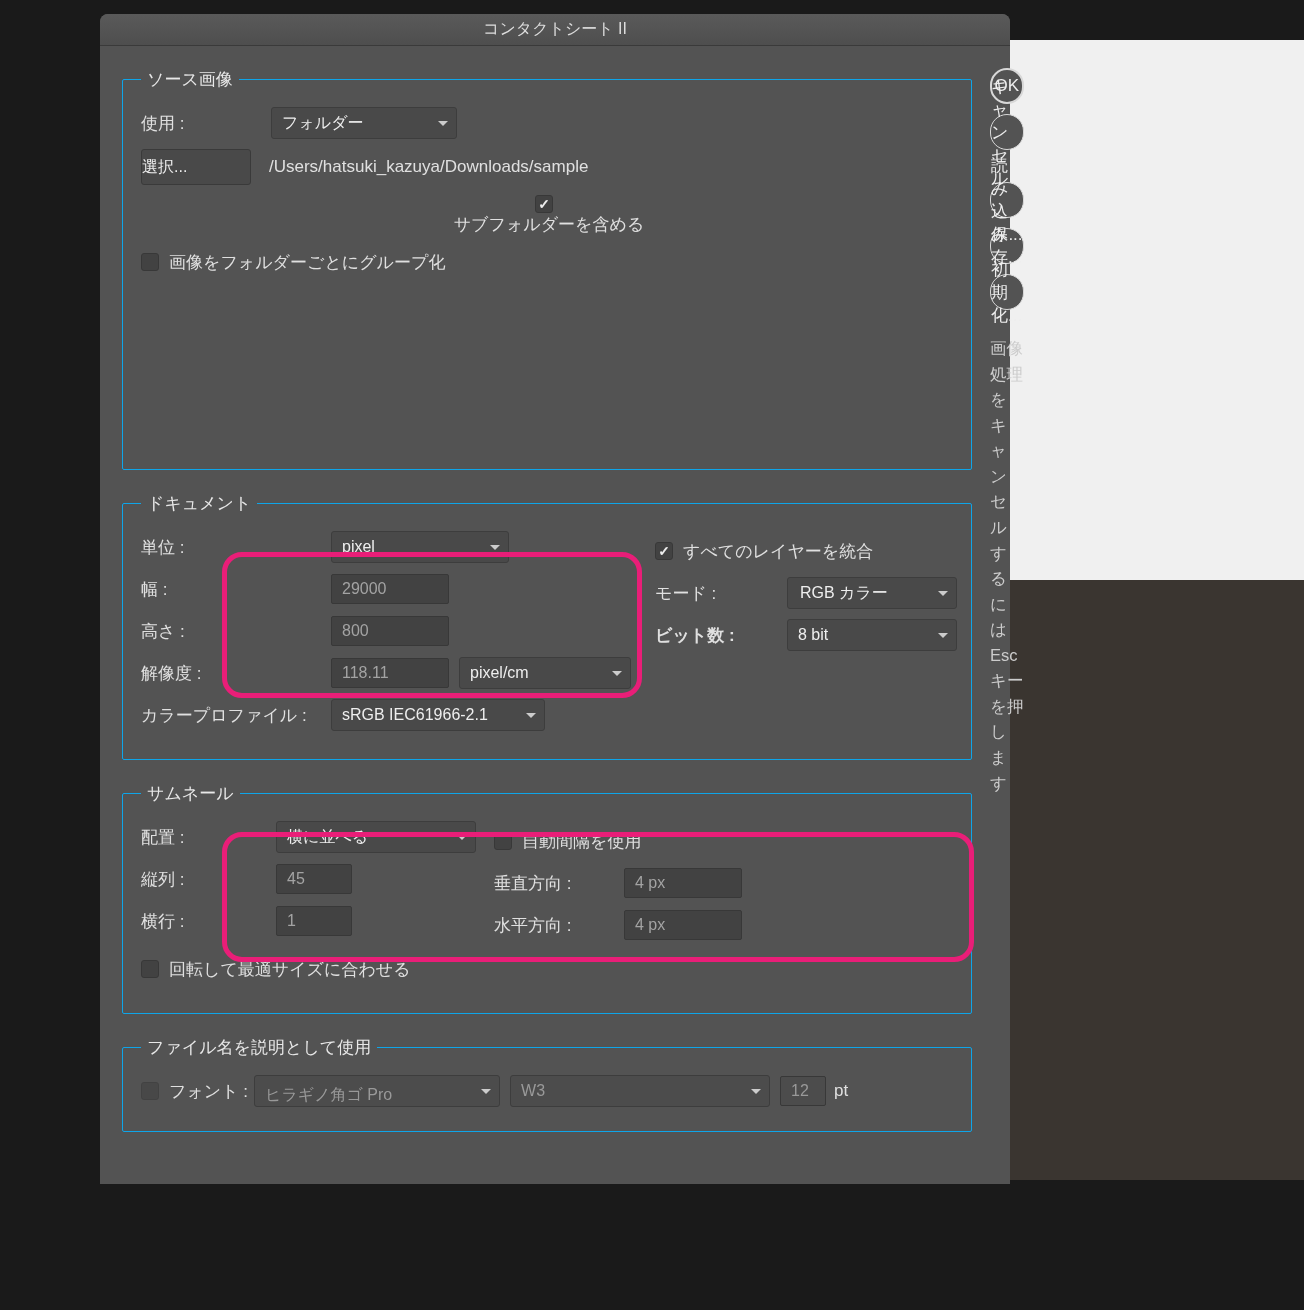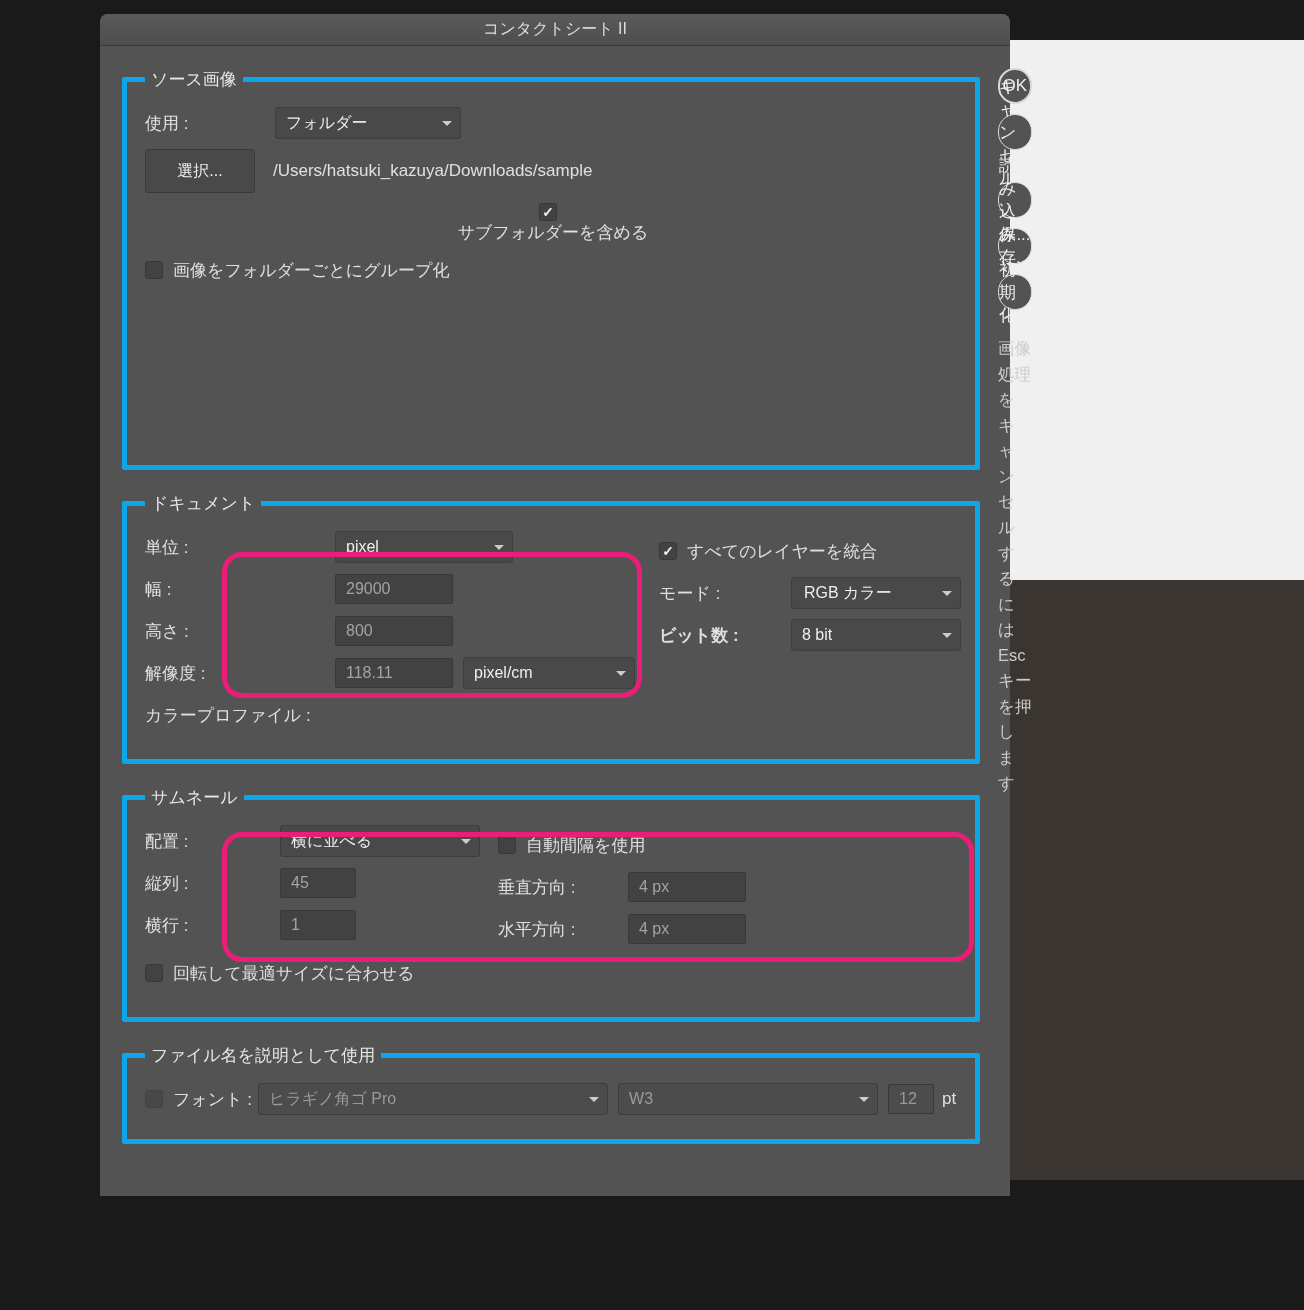--- a/index.html
+++ b/index.html
@@ -60,21 +60,21 @@
       display: flex;
       gap: 18px;
     }
     .left-col {
       flex: 1;
     }
     .right-col {
       width: 190px;
     }
     fieldset {
-      border: 5px solid #0ea5e9;
+      border: 1px solid #0ea5e9;
       border-radius: 2px;
       padding: 16px 14px 18px 18px;
       margin-bottom: 22px;
       position: relative;
     }
     legend {
       padding: 0 6px;
       font-size: 17px;
       color: #e8e8e8;
     }
@@ -109,25 +109,24 @@
       right: 8px;
       top: 13px;
       border-left: 5px solid transparent;
       border-right: 5px solid transparent;
       border-top: 5px solid #ccc;
     }
     .btn {
       background: #494949;
       border: 1px solid #3a3a3a;
       color: #eee;
-      height: 44px;
+      height: 36px;
       border-radius: 3px;
       display: flex;
       align-items: center;
-      justify-content: center;
       font-size: 16px;
     }
     .input {
       background: #424242;
       border: 1px solid #383838;
       color: #a3a3a3;
       height: 30px;
       padding: 0 10px;
       border-radius: 2px;
       font-size: 16px;
@@ -271,20 +270,23 @@
                 <span class="label lbl-w2">解像度 :</span>
                 <div class="input" style="width:118px; display:flex; align-items:center;">
                   <span>118.11</span>
                 </div>
                 <div class="select" style="width:172px; margin-left:10px;">
                   <span>pixel/cm</span>
                 </div>
               </div>
               <div class="row">
                 <span class="label lbl-w2">カラープロファイル :</span>
+                <div class="select" style="width:214px;">
+                  <span>sRGB IEC61966-2.1</span>
+                </div>
               </div>
             </div>
             <div class="doc-right">
               <div class="row">
                 <span class="checkbox checked"></span>
                 <span class="label">すべてのレイヤーを統合</span>
               </div>
               <div class="row">
                 <span class="label" style="width:132px;">モード :</span>
                 <div class="select" style="width:170px;padding-left:12px;">
@@ -347,21 +349,21 @@
             <span class="checkbox"></span>
             <span class="label">回転して最適サイズに合わせる</span>
           </div>
         </fieldset>
 
         <fieldset style="padding-bottom:14px;">
           <legend>ファイル名を説明として使用</legend>
           <div class="row disabled">
             <span class="checkbox"></span>
             <span class="label" style="margin-right:6px;">フォント :</span>
-            <div class="select" style="width:350px;">
+            <div class="select" style="width:246px;align-items:flex-end;">
               <span>ヒラギノ角ゴ Pro</span>
             </div>
             <div class="select" style="width:260px; margin-left:10px;">
               <span>W3</span>
             </div>
             <div class="input" style="width:46px; display:flex; align-items:center; margin-left:10px;">
               <span>12</span>
             </div>
             <span class="label" style="margin-left:8px;">pt</span>
           </div>

